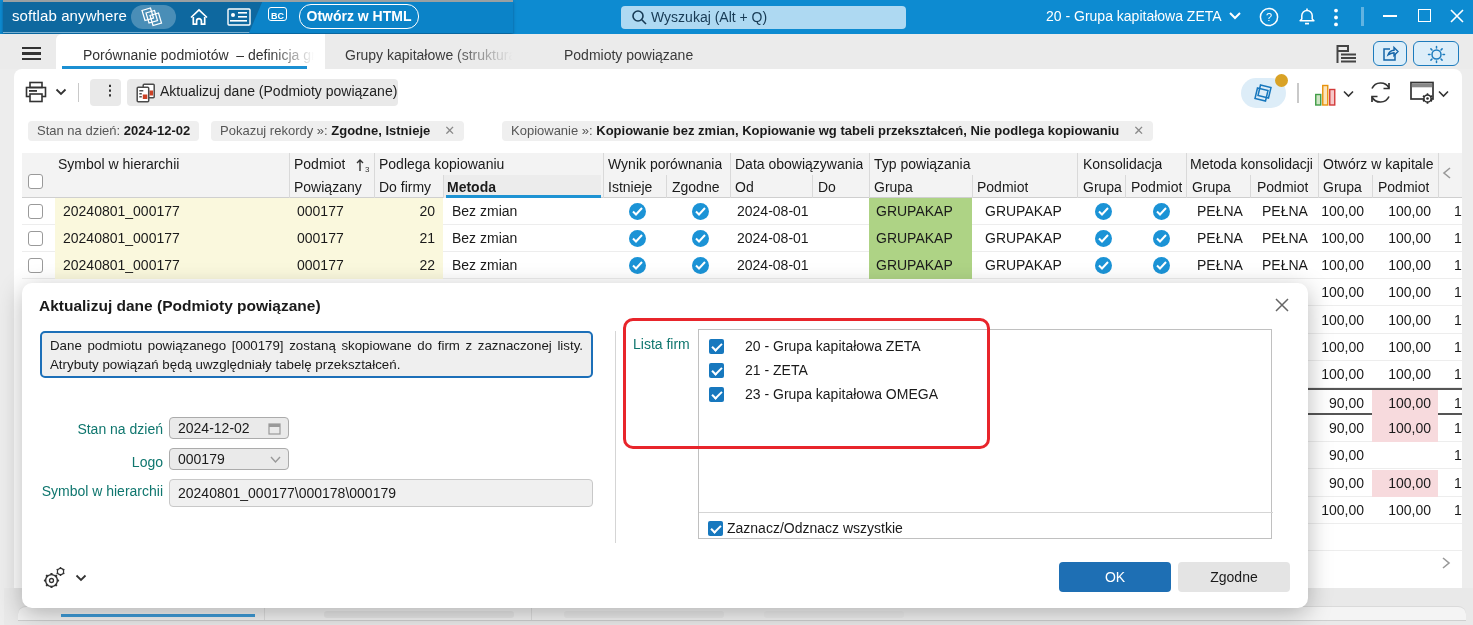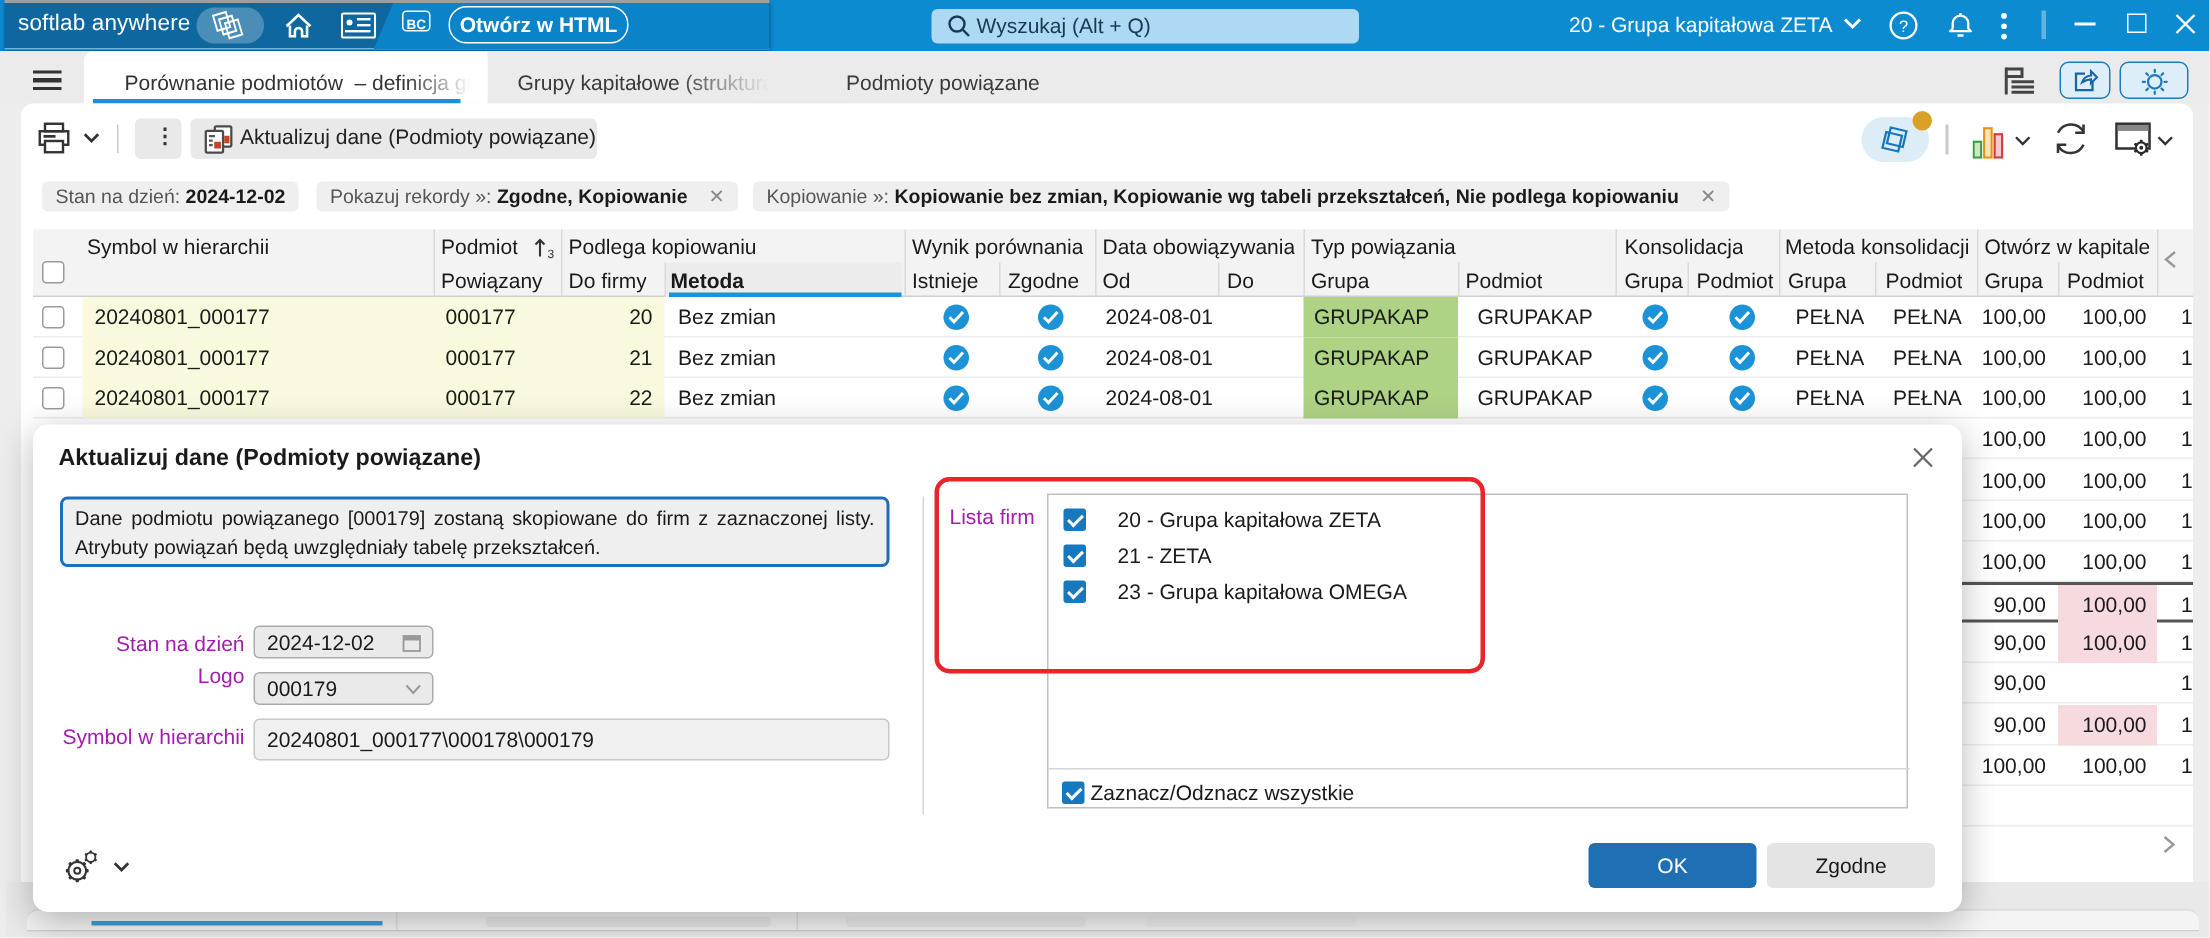--- a/index.html
+++ b/index.html
@@ -45,21 +45,21 @@
   .ccheck { position:absolute; width:17px; height:17px; border-radius:50%; background:#1b93d6; top:5px; }
   .ccheck svg { position:absolute; left:3px; top:4px; }
 
   
   #modal { left:22px; top:283px; width:1286px; height:325px; background:#fff; border-radius:10px;
       box-shadow:0 6px 24px rgba(0,0,0,.28); z-index:100; }
   #modal h1 { font-size:15.5px; color:#1a1a1a; position:absolute; left:17px; top:14px; font-weight:700; }
   #infobox { position:absolute; left:18px; top:48px; width:553px; height:47px; background:#efefef;
       border:2px solid #1c6fb8; border-radius:5px; font-size:13.3px; color:#1a1a1a;
       padding:4px 8px 0; line-height:18.5px; }
-  .flabel { position:absolute; font-size:14px; color:#a21caf; text-align:right; width:130px; }
+  .flabel { position:absolute; font-size:14px; color:#0f766e; text-align:right; width:130px; }
   .finput { position:absolute; background:#eaeaea; border:1px solid #ababab; border-radius:4px;
       font-size:14px; color:#1a1a1a; padding-left:8px; }
   .modal-vline { position:absolute; left:593px; top:48px; width:1px; height:212px; background:#d5d5d5; }
 
   #listbox { position:absolute; left:676px; top:46px; width:574px; height:210px; border:1px solid #c0c0c0; background:#fff; }
   .lchk { position:absolute; width:15px; height:15px; background:#1778be; border-radius:2px; }
   .lchk:after { content:""; position:absolute; left:3px; top:3.5px; width:8px; height:4px; border-left:2px solid #fff; border-bottom:2px solid #fff; transform:rotate(-45deg); }
   .litem { position:absolute; left:46px; font-size:14px; color:#1a1a1a; }
   #redbox { position:absolute; left:601px; top:35px; width:367px; height:131px; border:3px solid #e8252b; border-radius:10px; }
 
@@ -230,21 +230,21 @@
     <rect x="16.6" y="12.2" width="1.8" height="1.8" rx=".5" transform="rotate(180 17.5 17.5)"></rect>
     <rect x="16.6" y="12.2" width="1.8" height="1.8" rx=".5" transform="rotate(240 17.5 17.5)"></rect>
     <rect x="16.6" y="12.2" width="1.8" height="1.8" rx=".5" transform="rotate(300 17.5 17.5)"></rect>
   </g>
 </svg>
 <svg class="abs" style="left:1438px;top:90px" width="11" height="8" viewBox="0 0 11 8">
     <path d="M1 1.5 L5.5 6 L10 1.5" fill="none" stroke="#333" stroke-width="1.6"></path>
   </svg>
 
 <div class="chip abs" style="left:28px;">Stan na dzień: <b>2024-12-02</b></div>
-<div class="chip abs" style="left:211px;">Pokazuj rekordy »: <b>Zgodne, Kopiowanie</b><span style="color:#888;margin-left:14px;">✕</span></div>
+<div class="chip abs" style="left:211px;">Pokazuj rekordy »: <b>Zgodne, Istnieje</b><span style="color:#888;margin-left:14px;">✕</span></div>
 <div class="chip abs" style="left:502px;">Kopiowanie »: <b>Kopiowanie bez zmian, Kopiowanie wg tabeli przekształceń, Nie podlega kopiowaniu</b><span style="color:#888;margin-left:14px;">✕</span></div>
 
 <div id="tablehead" class="abs" style="left:22px;top:153px;width:1440px;height:45px;background:#f3f3f3;border-bottom:1px solid #cfcfcf;">
 </div>
 
 <div class="hcell" style="left:58px;top:153px;">Symbol w hierarchii</div>
 <div class="hcell" style="left:294px;top:153px;">Podmiot</div>
 <div class="hcell" style="left:379px;top:153px;">Podlega kopiowaniu</div>
 <div class="hcell" style="left:608px;top:153px;text-align:center;">Wynik porównania</div>
 <div class="hcell" style="left:735px;top:153px;">Data obowiązywania</div>
@@ -478,21 +478,21 @@
       <div>Atrybuty powiązań będą uwzględniały tabelę przekształceń.</div>
     </div>
 
   <div class="flabel" style="left:11px;top:138px;">Stan na dzień</div>
   <div class="finput" style="left:147px;top:134px;width:120px;height:22px;line-height:20px;">2024-12-02
     <svg style="position:absolute;right:7px;top:4px" width="13" height="13" viewBox="0 0 13 13">
         <rect x="1" y="2" width="11" height="10" fill="none" stroke="#999" stroke-width="1.2"></rect>
         <rect x="1" y="2" width="11" height="3" fill="#999"></rect>
       </svg>
   </div>
-  <div class="flabel" style="left:11px;top:159px;">Logo</div>
+  <div class="flabel" style="left:11px;top:171px;">Logo</div>
   <div class="finput" style="left:147px;top:165px;width:120px;height:22px;line-height:20px;">000179
     <svg style="position:absolute;right:7px;top:7px" width="11" height="8" viewBox="0 0 11 8">
         <path d="M1 1 L5.5 6 L10 1" fill="none" stroke="#999" stroke-width="1.4"></path>
       </svg>
   </div>
   <div class="flabel" style="left:11px;top:200px;width:130px;">Symbol w hierarchii</div>
   <div class="finput" style="left:147px;top:196px;width:424px;height:28px;line-height:26px;background:#f0f0f0;border-color:#c8c8c8;">20240801_000177\000178\000179</div>
 
   <div class="modal-vline"></div>
   <div class="flabel" style="left:611px;top:53px;width:60px;text-align:left;">Lista firm</div>

